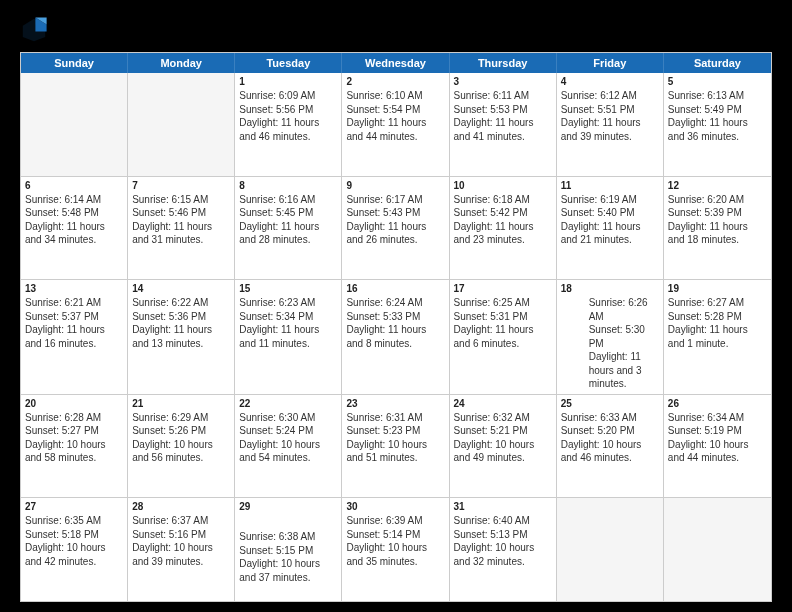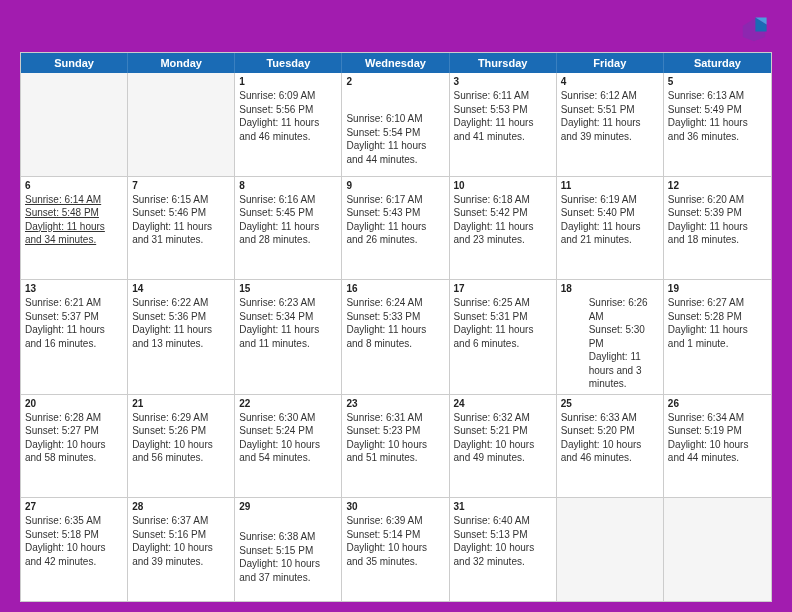--- a/index.html
+++ b/index.html
@@ -6,25 +6,24 @@
     body {
       font-family: Arial, sans-serif;
       background: #fff;
       width: 792px;
       height: 612px;
       overflow: hidden;
     }
     .page {
       width: 792px;
       height: 612px;
-      background: #a21caf;
+      background: #000000;
       padding: 16px 20px 10px 20px;
       display: flex;
       flex-direction: column;
-      align-items: flex-end;
     }
     .header {
       display: flex;
       justify-content: space-between;
       align-items: flex-start;
       margin-bottom: 8px;
     }
     .logo {
       display: flex;
       align-items: center;
@@ -150,21 +149,21 @@
           <div class="cal-cell empty"></div>
           <div class="cal-cell empty"></div>
           <div class="cal-cell">
             <div class="day-num">1</div>
             <div class="cell-text" style="white-space: pre-line;">Sunrise: 6:09 AM
 Sunset: 5:56 PM
 Daylight: 11 hours and 46 minutes.</div>
           </div>
           <div class="cal-cell">
             <div class="day-num">2</div>
-            <div class="cell-text" style="white-space: pre-line; margin-top: 23px;">Sunrise: 6:10 AM
+            <div class="cell-text" style="white-space: pre-line;">Sunrise: 6:10 AM
 Sunset: 5:54 PM
 Daylight: 11 hours and 44 minutes.</div>
           </div>
           <div class="cal-cell">
             <div class="day-num">3</div>
             <div class="cell-text" style="white-space: pre-line;">Sunrise: 6:11 AM
 Sunset: 5:53 PM
 Daylight: 11 hours and 41 minutes.</div>
           </div>
           <div class="cal-cell">
@@ -176,21 +175,21 @@
           <div class="cal-cell">
             <div class="day-num">5</div>
             <div class="cell-text" style="white-space: pre-line;">Sunrise: 6:13 AM
 Sunset: 5:49 PM
 Daylight: 11 hours and 36 minutes.</div>
           </div>
         </div>
         <div class="cal-row">
           <div class="cal-cell">
             <div class="day-num">6</div>
-            <div class="cell-text" style="white-space: pre-line; text-decoration: underline;">Sunrise: 6:14 AM
+            <div class="cell-text" style="white-space: pre-line;">Sunrise: 6:14 AM
 Sunset: 5:48 PM
 Daylight: 11 hours and 34 minutes.</div>
           </div>
           <div class="cal-cell">
             <div class="day-num">7</div>
             <div class="cell-text" style="white-space: pre-line;">Sunrise: 6:15 AM
 Sunset: 5:46 PM
 Daylight: 11 hours and 31 minutes.</div>
           </div>
           <div class="cal-cell">

